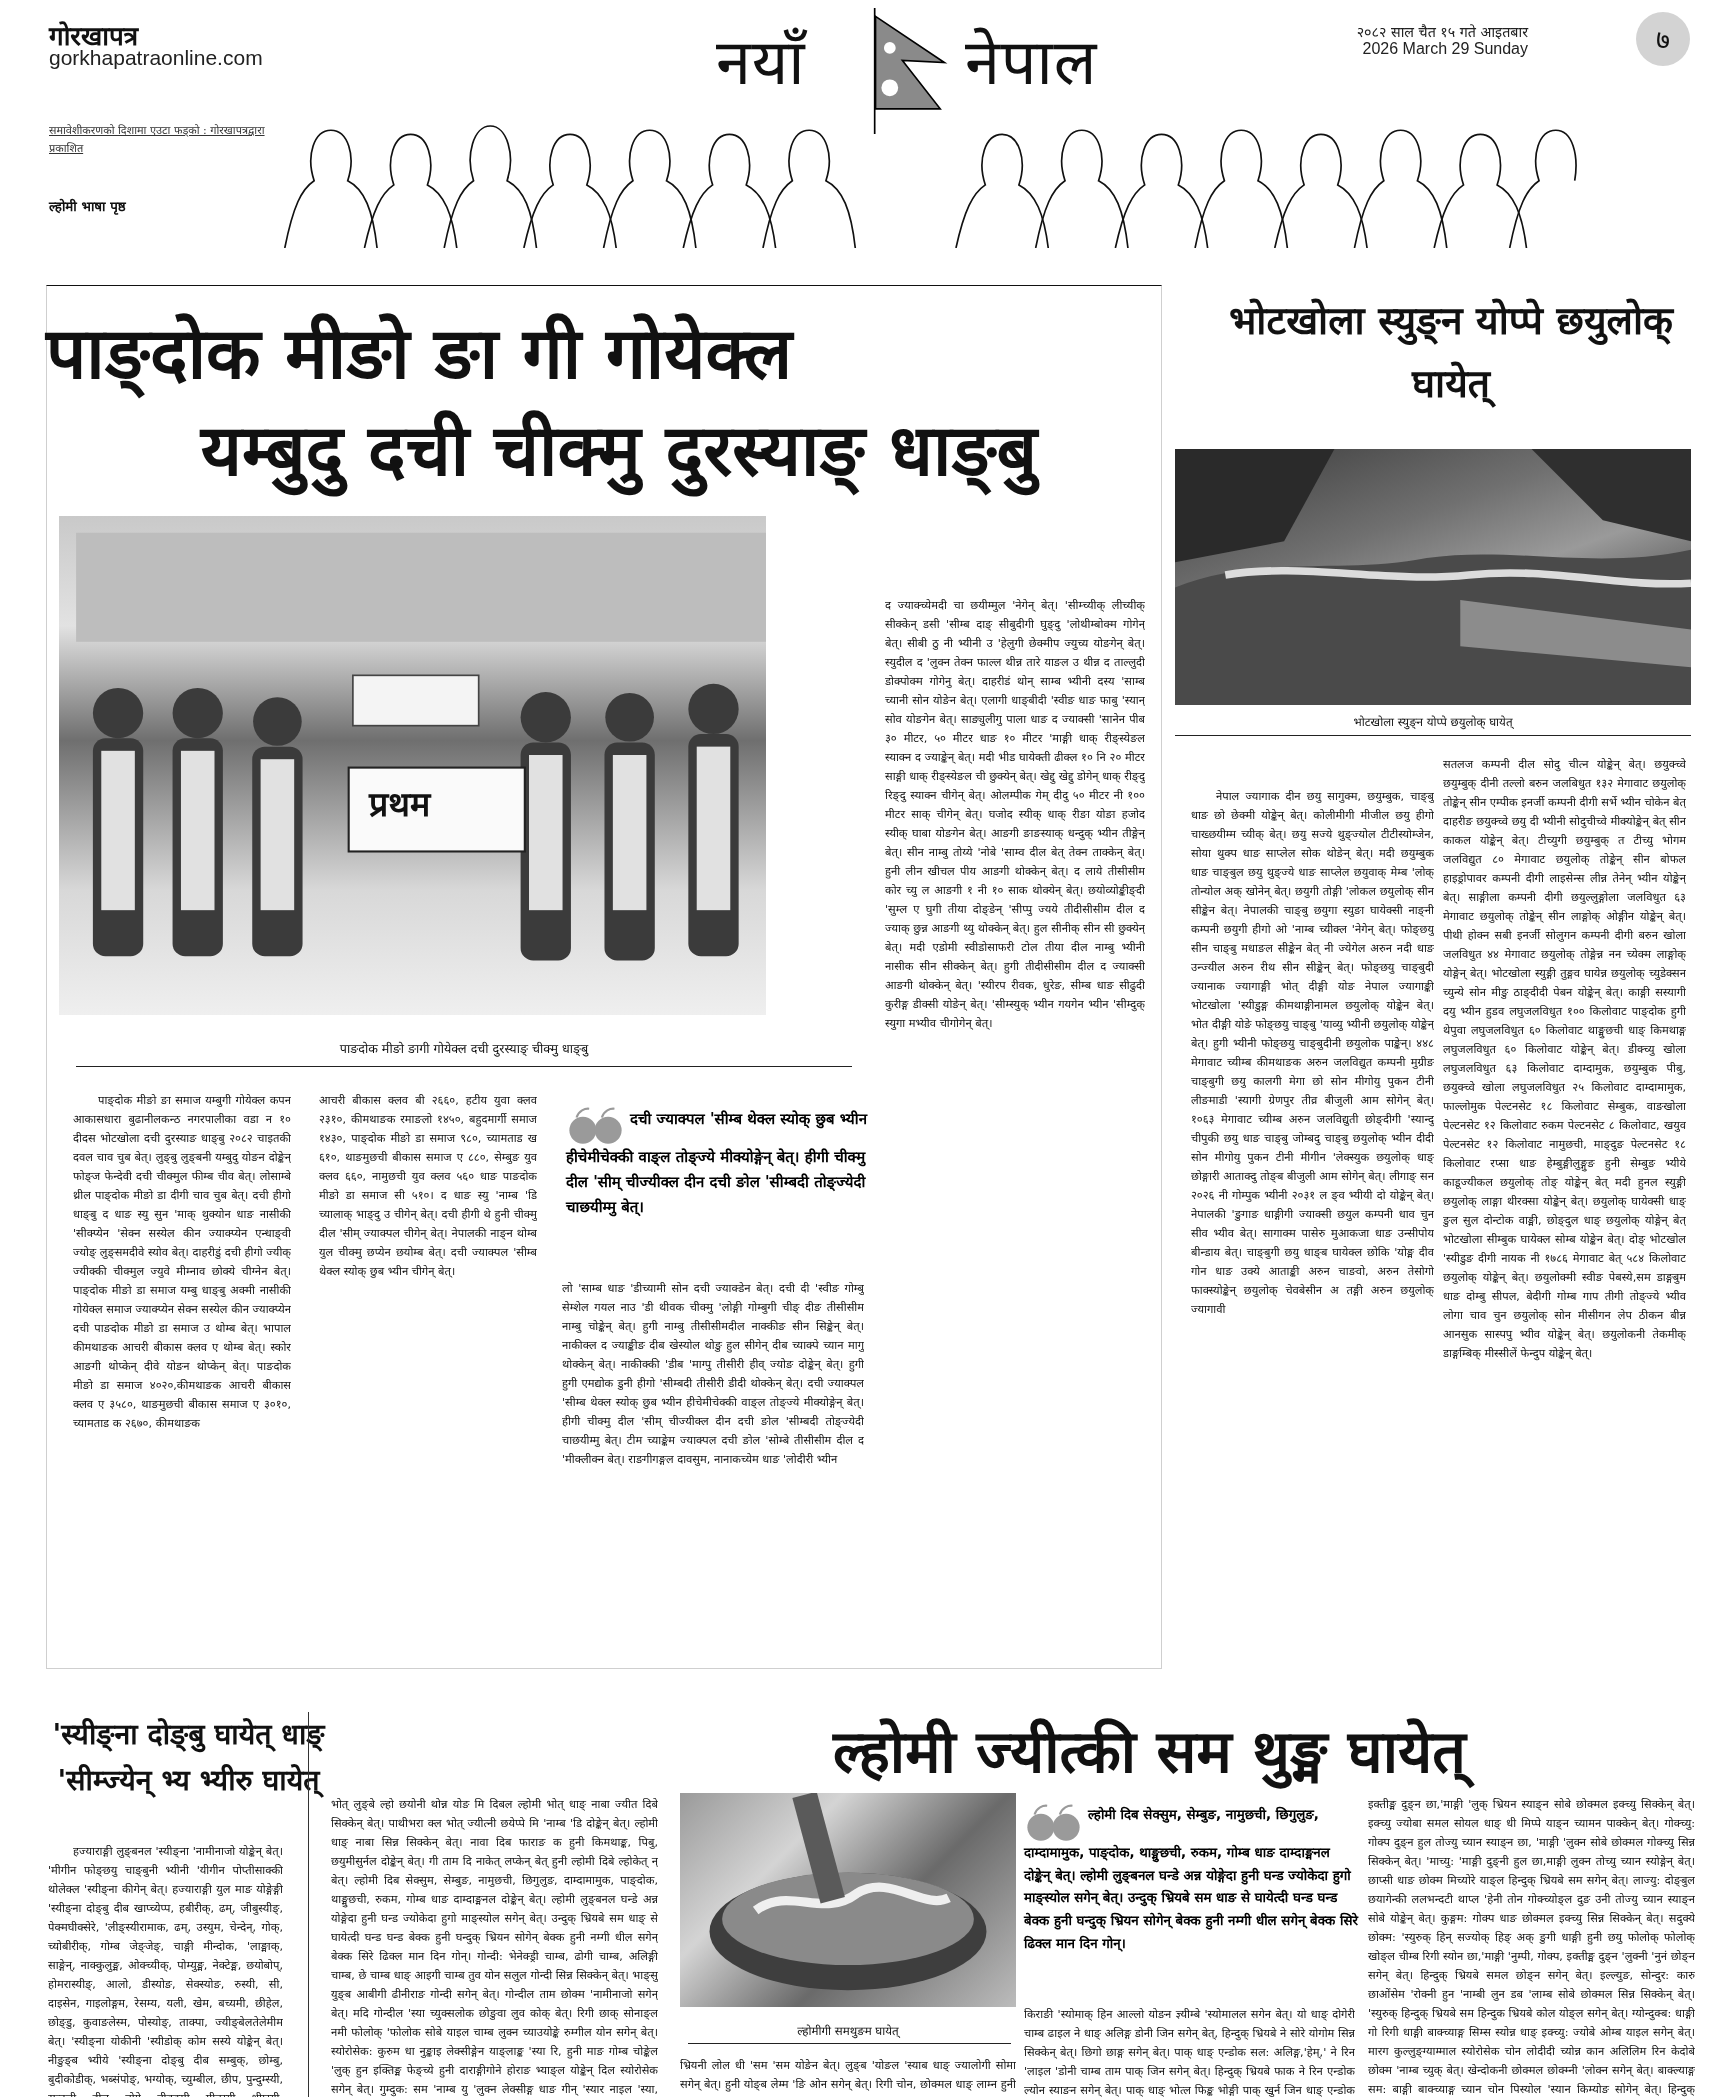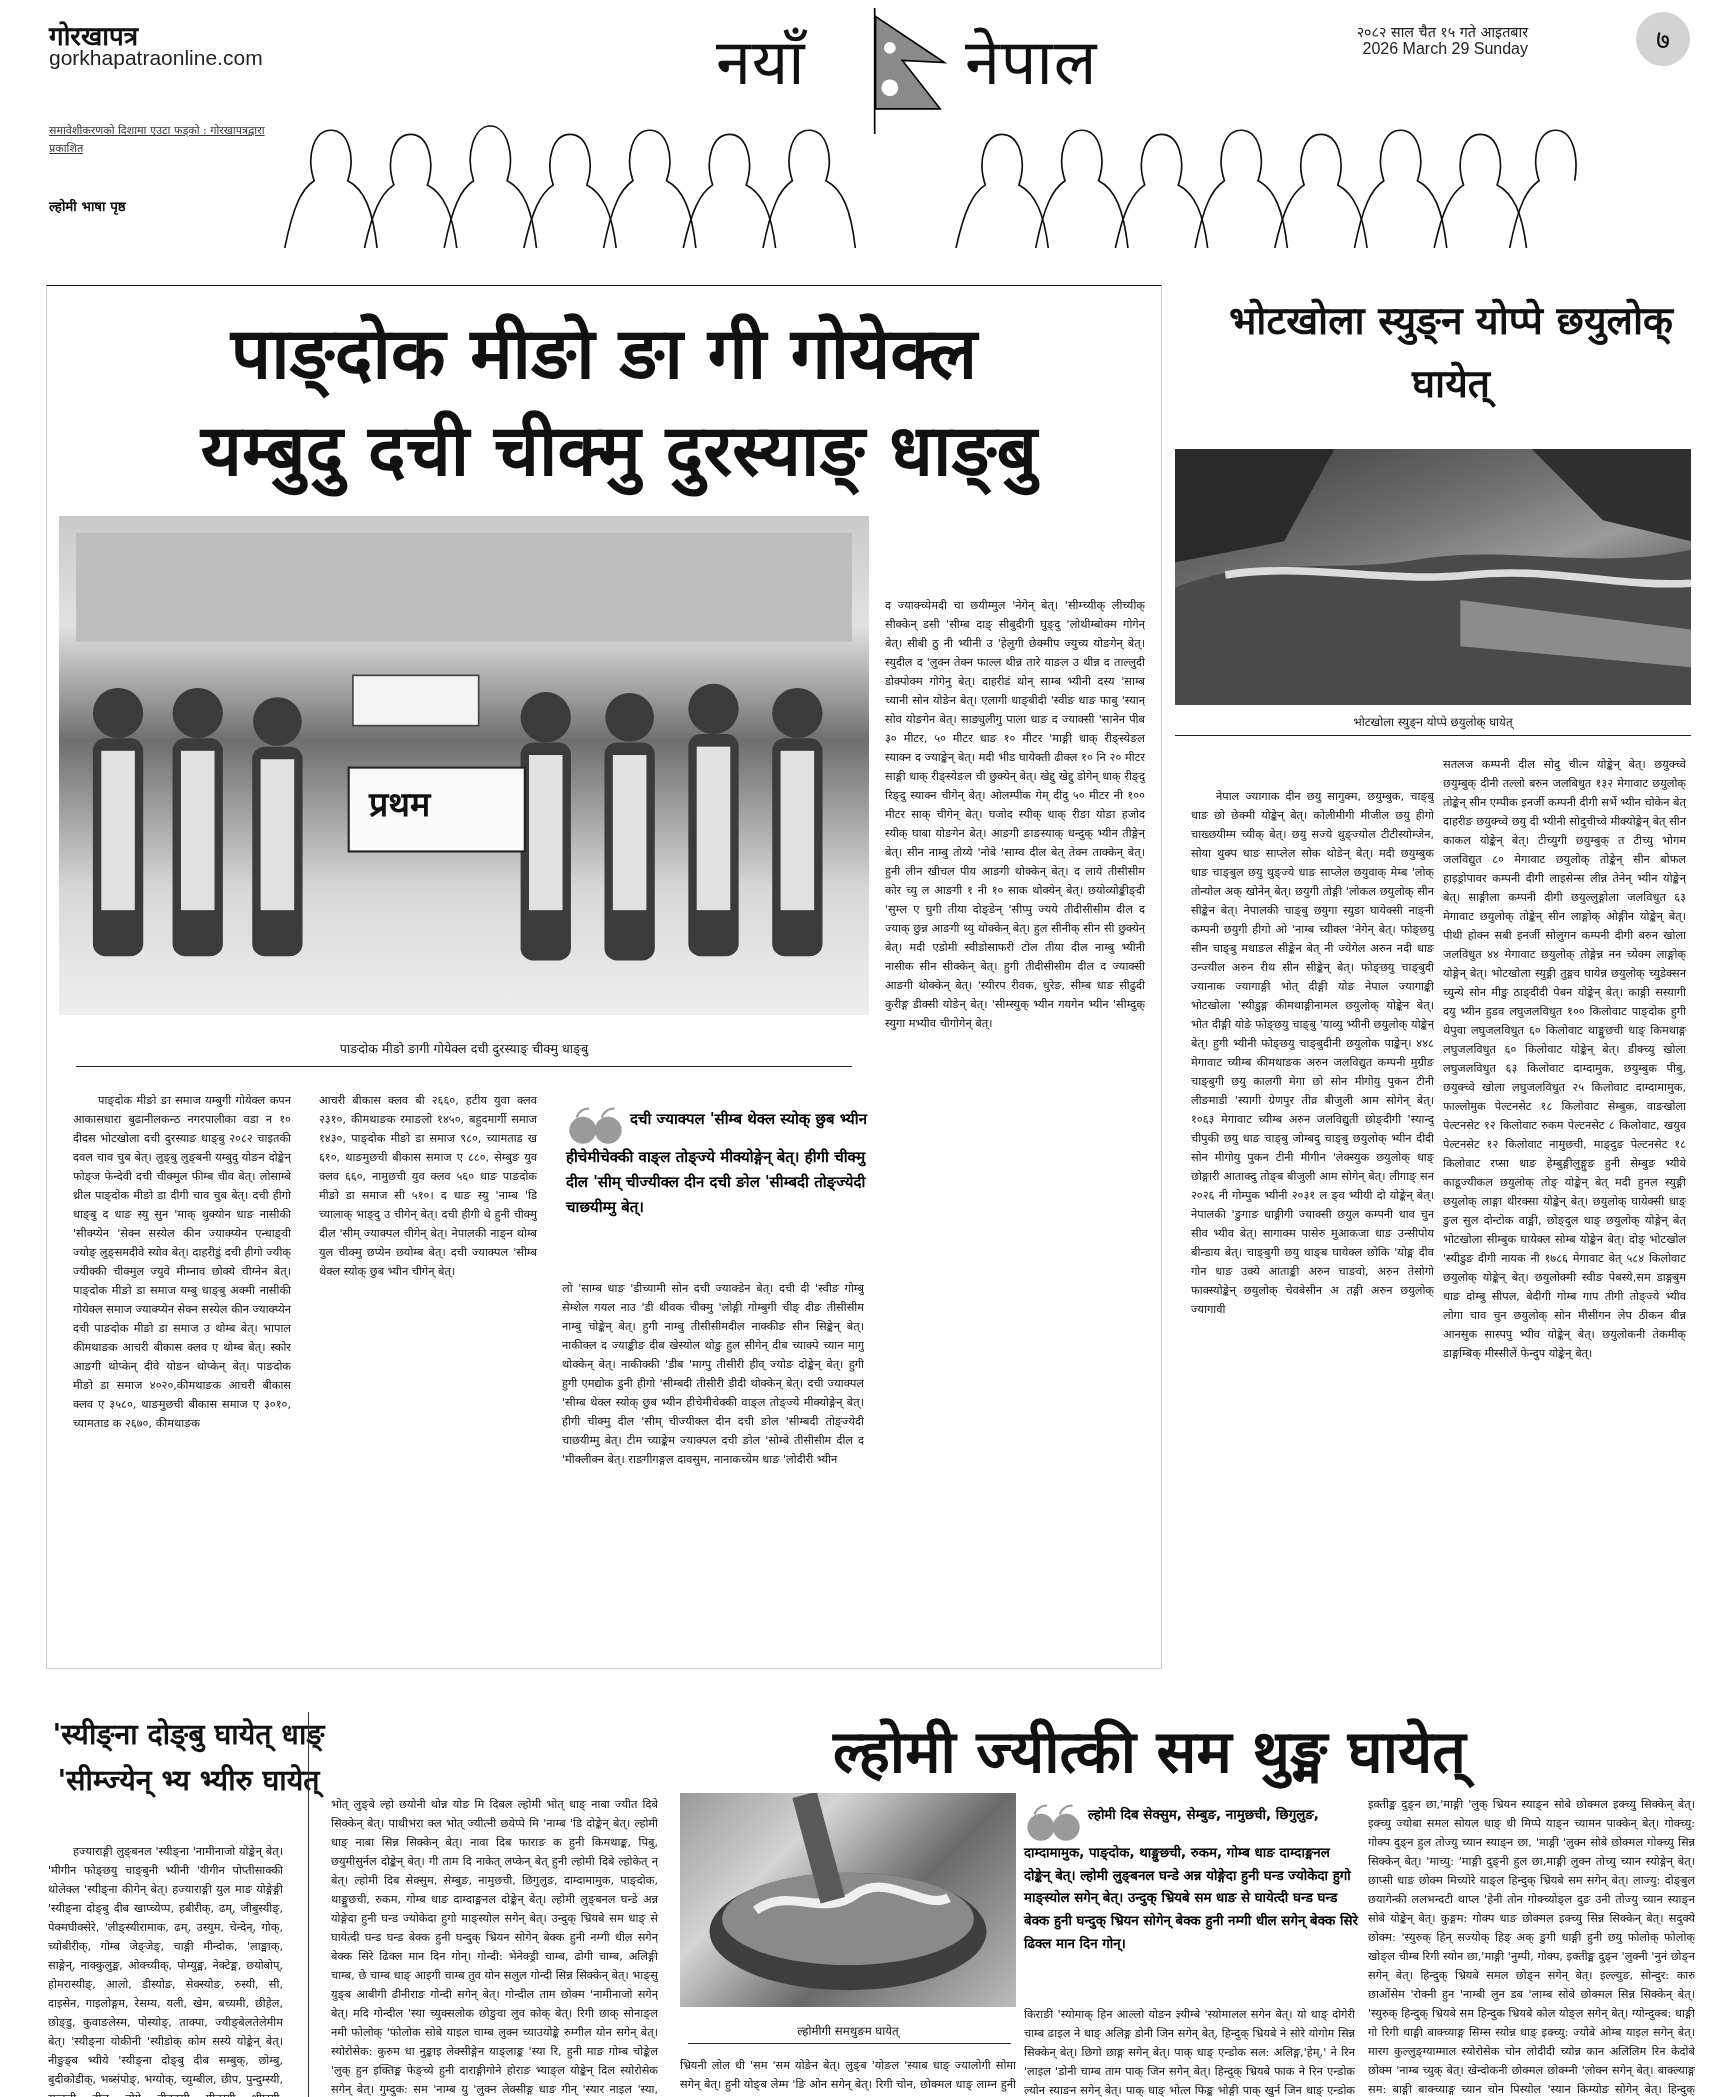--- a/index.html
+++ b/index.html
@@ -26,21 +26,21 @@
   .vrule { position: absolute; background: #333; width: 1.3px; }
   .text { font-family: "DejaVu Sans", sans-serif; font-size: 11.3px; line-height: 19px; text-align: justify; color: #151515; }
   .text p { text-indent: 25px; margin-bottom: 0; }
   .caption { position: absolute; font-size: 12.6px; text-align: center; color: #111; }
   .photo { position: absolute; overflow: hidden; }
   .quote { position: absolute; font-weight: bold; font-size: 15px; line-height: 25px; color: #000; }
   .quote-mark { display: inline-block; vertical-align: top; width: 59px; height: 38px; margin-right: 5px; }
 
   
   .lead-box { position: absolute; left: 46px; top: 285px; width: 1116px; height: 1384px; border: 1.3px solid #cfcfcf; border-top: 1.3px solid #111; }
-  .lead-h1 { position: absolute; left: 46px; top: 306px; width: 1116px; text-align: center; font-weight: bold; font-size: 71px; line-height: 96px; }
+  .lead-h1 { position: absolute; left: 46px; top: 306px; width: 1116px; text-align: left; font-weight: bold; font-size: 71px; line-height: 96px; }
   .lead-h2 { position: absolute; left: 46px; top: 403px; width: 1116px; text-align: center; font-weight: bold; font-size: 71px; line-height: 96px; padding-left: 30px; }
 
   
   .rt-h { position: absolute; left: 1191px; top: 289px; width: 520px; text-align: center; font-size: 39px; line-height: 63px; }
 
   
   .bl-h { position: absolute; left: 46px; top: 1712px; width: 285px; text-align: center; font-weight: bold; font-size: 28.5px; line-height: 46px; }
 
   
   .bm-h { position: absolute; left: 600px; top: 1712px; width: 1099px; text-align: center; font-weight: bold; font-size: 59px; line-height: 80px; }
@@ -86,21 +86,21 @@
   <div class="date-np">२०८२ साल चैत १५ गते आइतबार</div>
   <div class="date-en">2026 March 29 Sunday</div>
   <div class="page-badge">७</div>
 </header>
 
 <section>
   <div class="lead-box"></div>
   <h1 class="lead-h1">पाङ्दोक मीङो ङा गी गोयेक्ल</h1>
   <h1 class="lead-h2">यम्बुदु दची चीक्मु दुरस्याङ् धाङ्बु</h1>
 
-  <div class="photo" style="left:59px; top:516px; width:810px; height:499px; background:linear-gradient(180deg,#c9c9c9 0%,#e2e2e2 22%,#6f6f6f 45%,#d8d8d8 75%,#efefef 100%);">
+  <div class="photo" style="left:59px; top:516px; width:707px; height:499px; background:linear-gradient(180deg,#c9c9c9 0%,#e2e2e2 22%,#6f6f6f 45%,#d8d8d8 75%,#efefef 100%);">
     <svg width="810" height="499" viewBox="0 0 1930 1190">
       <rect x="40" y="40" width="1850" height="260" fill="#bdbdbd"></rect>
       <rect x="700" y="380" width="300" height="120" fill="#f4f4f4" stroke="#444" stroke-width="4"></rect>
       <g fill="#3b3b3b">
         <circle cx="140" cy="470" r="60"></circle>
           <rect x="80" y="530" width="120" height="520" rx="30"></rect>
         <circle cx="330" cy="470" r="60"></circle>
           <rect x="270" y="530" width="120" height="520" rx="30"></rect>
         <circle cx="520" cy="490" r="58"></circle>
           <rect x="460" y="550" width="120" height="500" rx="30"></rect>

